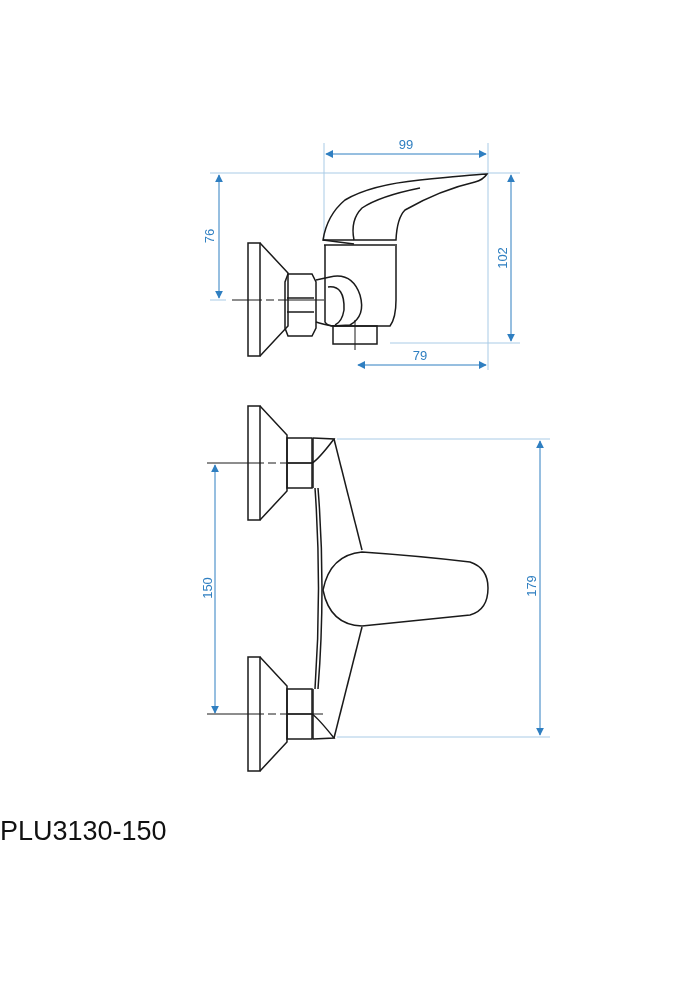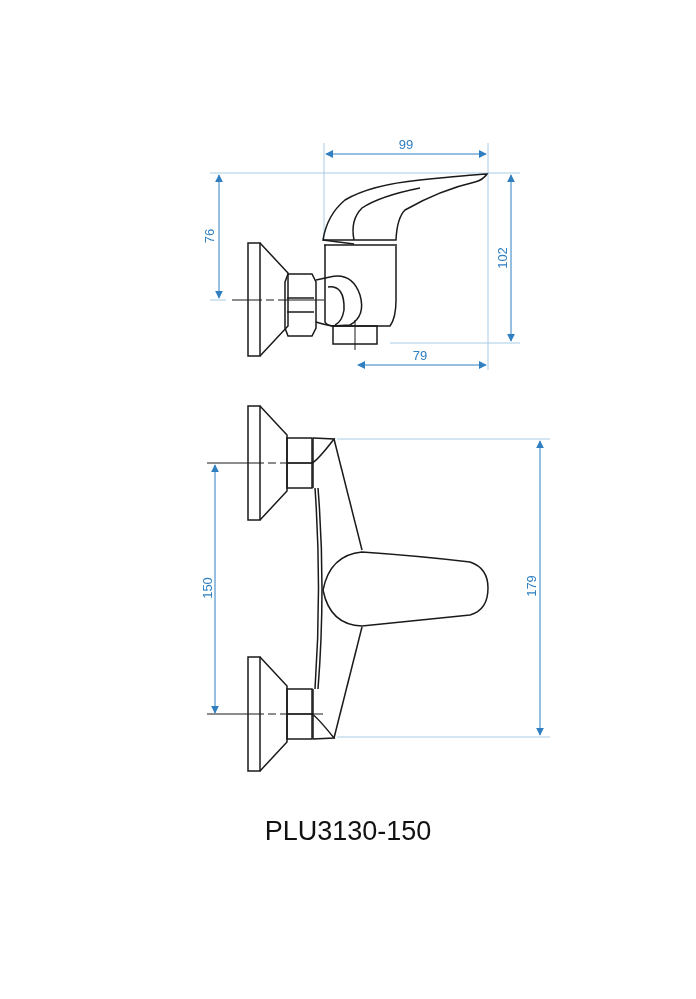--- a/index.html
+++ b/index.html
@@ -1,19 +1,19 @@
 <!DOCTYPE html>
 <html><head>
 <meta charset="utf-8">
 <style>
   html, body { margin: 0; padding: 0; background: #ffffff; }
   body { width: 696px; height: 999px; position: relative; overflow: hidden; font-family: "Liberation Sans", sans-serif; }
   svg { position: absolute; left: 0; top: 0; }
   .dim-text { font-family: "Liberation Sans", sans-serif; font-size: 13px; fill: #2f7fc1; }
-  .title { position: absolute; left: 0; width: 696px; top: 816px; text-align: center; font-size: 27px; color: #111111; font-family: "Liberation Sans", sans-serif; }
+  .title { position: absolute; left: 0; width: 696px; top: 816px; text-align: left; font-size: 27px; color: #111111; font-family: "Liberation Sans", sans-serif; }
 </style>
 </head>
 <body>
 
 <svg width="696" height="999" viewBox="0 0 696 999" xmlns="http://www.w3.org/2000/svg">
   <defs>
     <marker id="arr" viewBox="0 0 10 10" refX="9" refY="5" markerWidth="8" markerHeight="10" orient="auto-start-reverse">
       <path d="M0,0 L10,5 L0,10 z" fill="#2f7fc1"></path>
     </marker>
   </defs>

